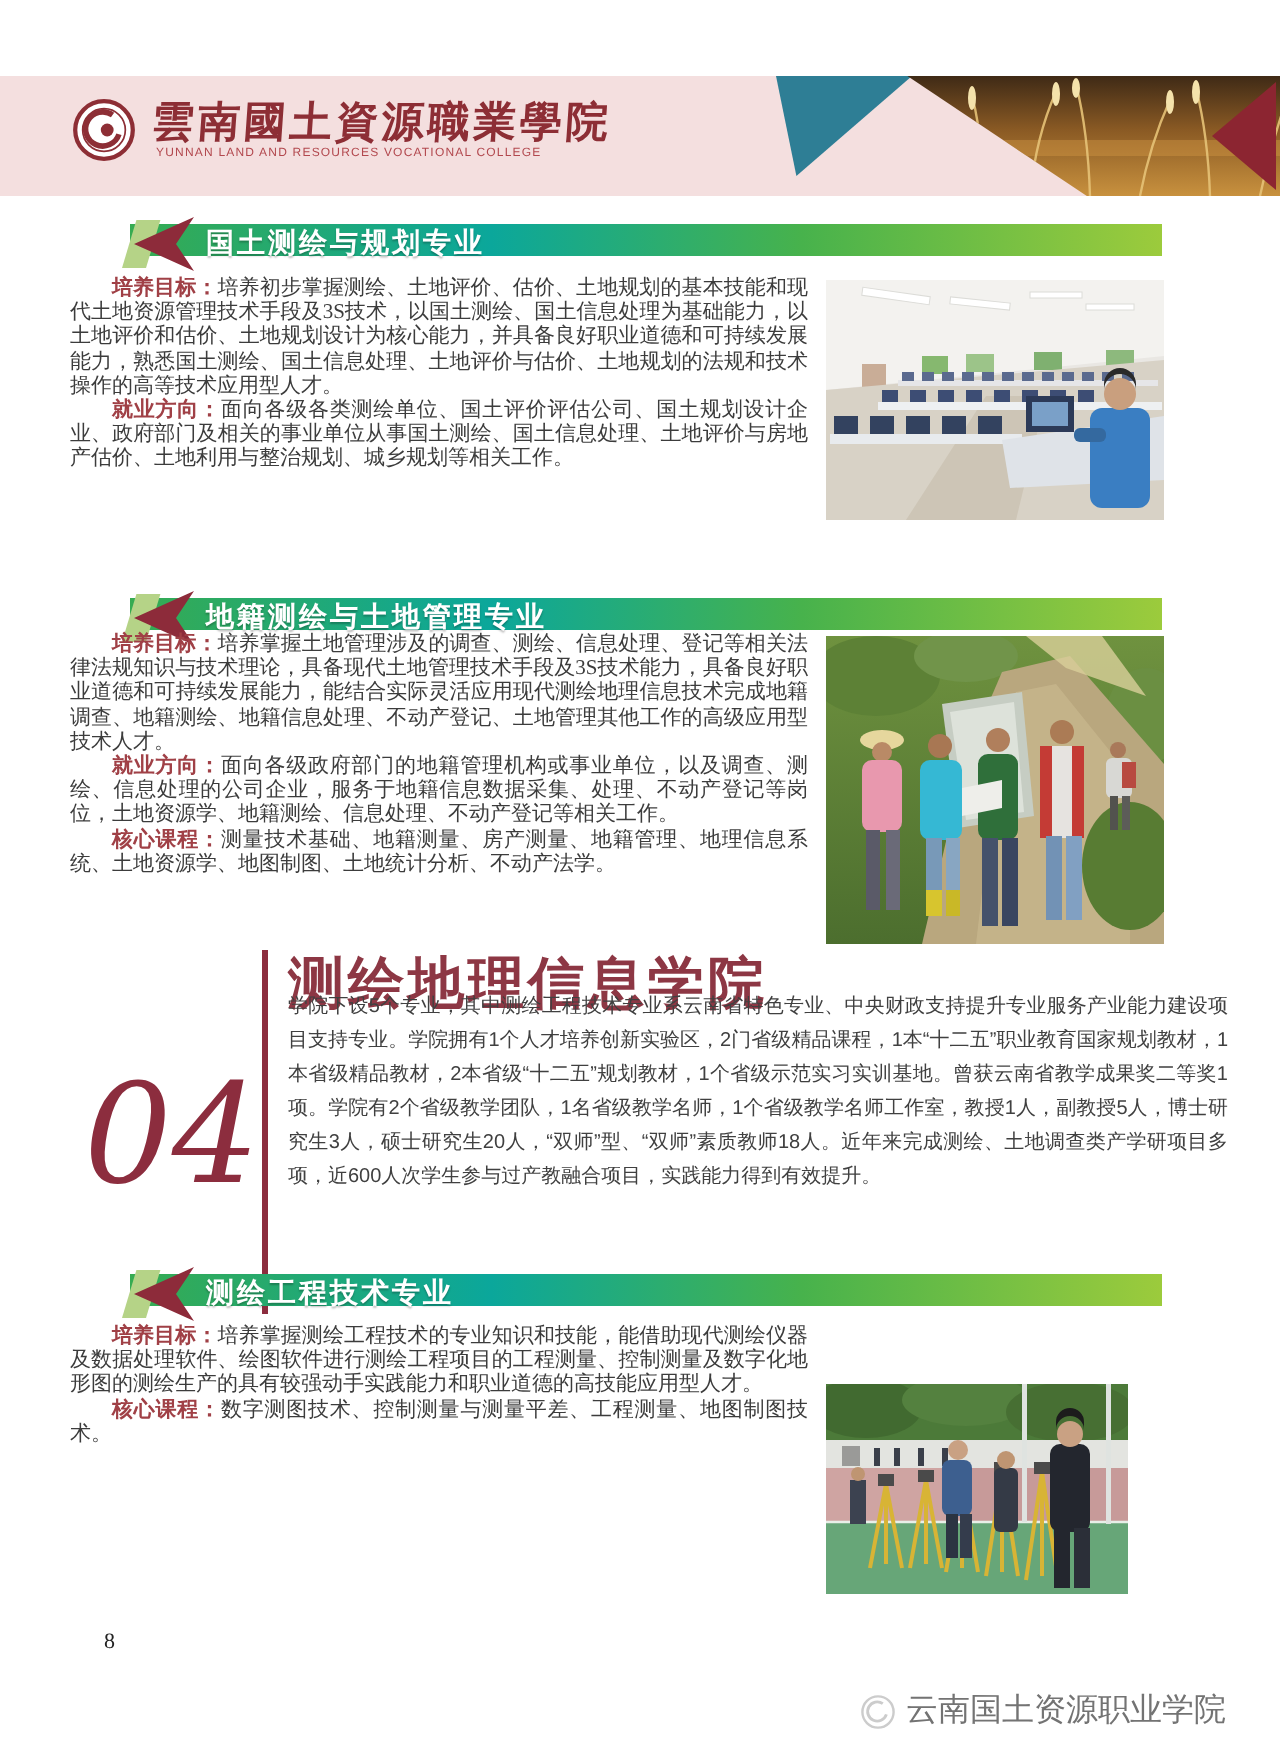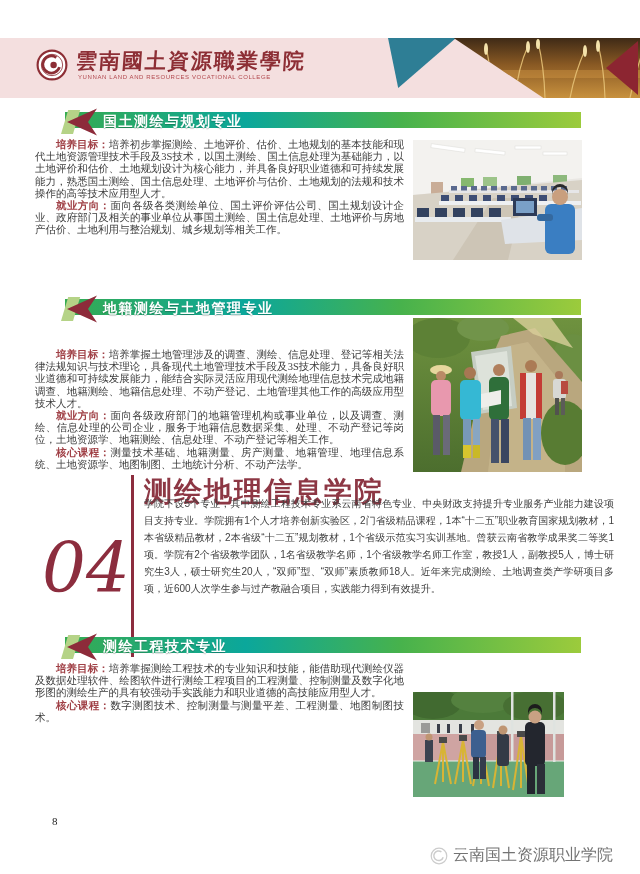--- a/index.html
+++ b/index.html
@@ -28,21 +28,21 @@
           text-shadow:0 1px 1px rgba(0,0,0,0.25);}
   .chev-light{position:absolute;left:-4px;top:-2px;width:24px;height:24px;background:#b5d387;
           clip-path:polygon(30% 0,80% 0,50% 100%,0 100%);}
   .ribbon{position:absolute;left:2px;top:-4px;width:30px;height:28px;background:#8d2b3a;
           clip-path:polygon(100% 2%,0 50%,100% 98%,70% 50%);}
   #bar1{top:112px;} #bar2{top:289px;margin-top:10px;} #bar3{top:637px;}
 
   
   .body-col{position:absolute;left:35px;width:369px;font-size:10.5px;line-height:12.2px;
             color:#3c3c3c;text-align:justify;}
-  #body1{top:139px;} #body2{top:317px;margin-top:32px;} #body3{top:663px;}
+  #body1{top:139px;} #body2{top:317px;} #body3{top:663px;}
   .para{margin:0;text-indent:2em;}
   .plabel{color:#a04046;font-weight:bold;}
 
   
   .photo{position:absolute;display:block;}
   #photo1{left:413px;top:140px;width:169px;height:120px;}
   #photo2{left:413px;top:318px;width:169px;height:154px;}
   #photo3{left:413px;top:692px;width:151px;height:105px;}
 
   

